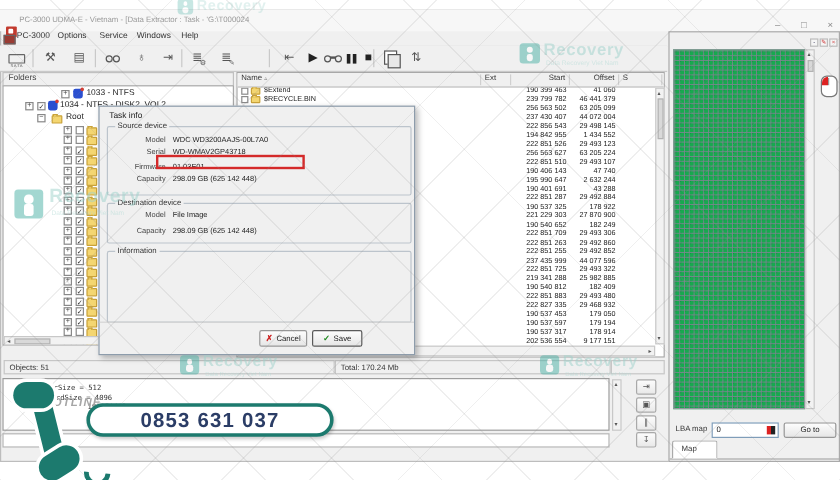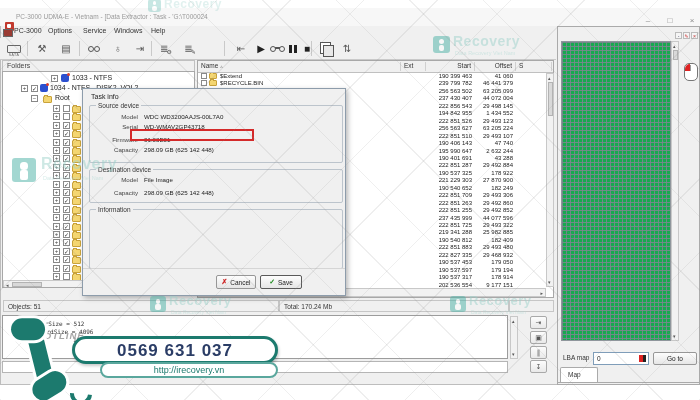--- a/index.html
+++ b/index.html
@@ -623,17 +623,16 @@
   <div id="hatch"></div>
 
   <div id="badge">
     <div id="hotline-txt">HOTLINE</div>
     <div id="phone">
       <span class="bar"></span>
         <span class="ear"></span>
         <span class="mouth"></span>
     </div>
     <div id="cord"></div>
-    <div id="pill">0569 631 037</div>
-    <div id="urlpill">http://irecovery.vn</div>
+    <div id="pill">0853 631 037</div>
   </div>
 
 </div>
 
 </body></html>

